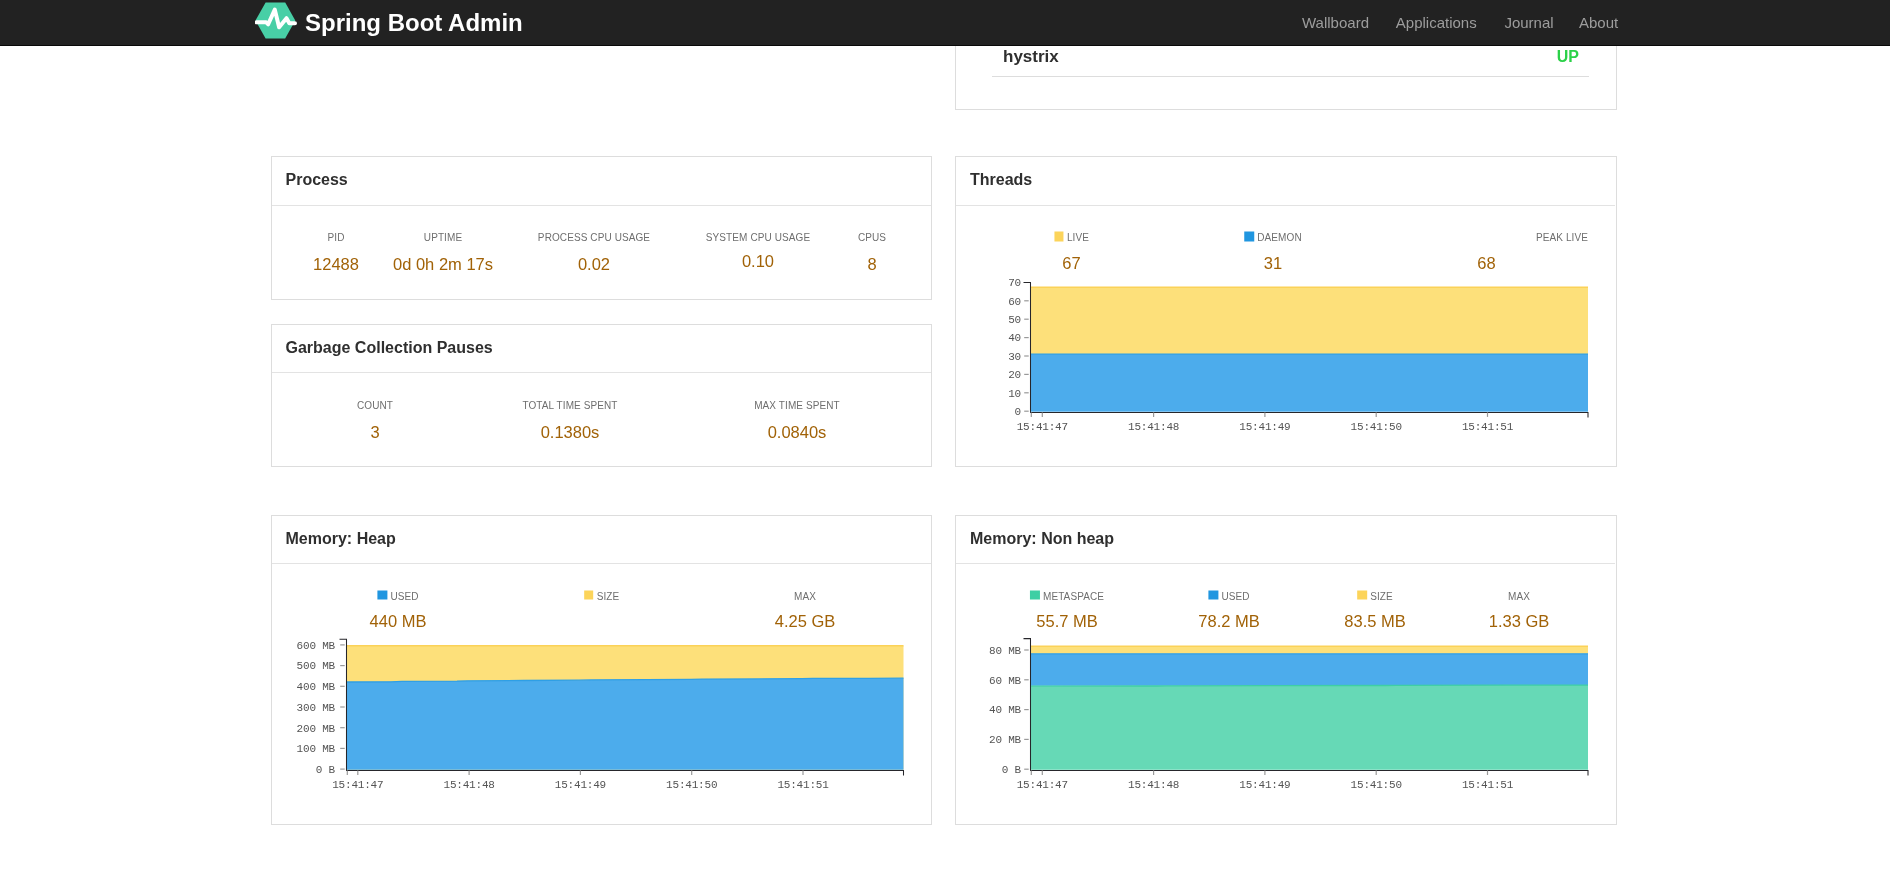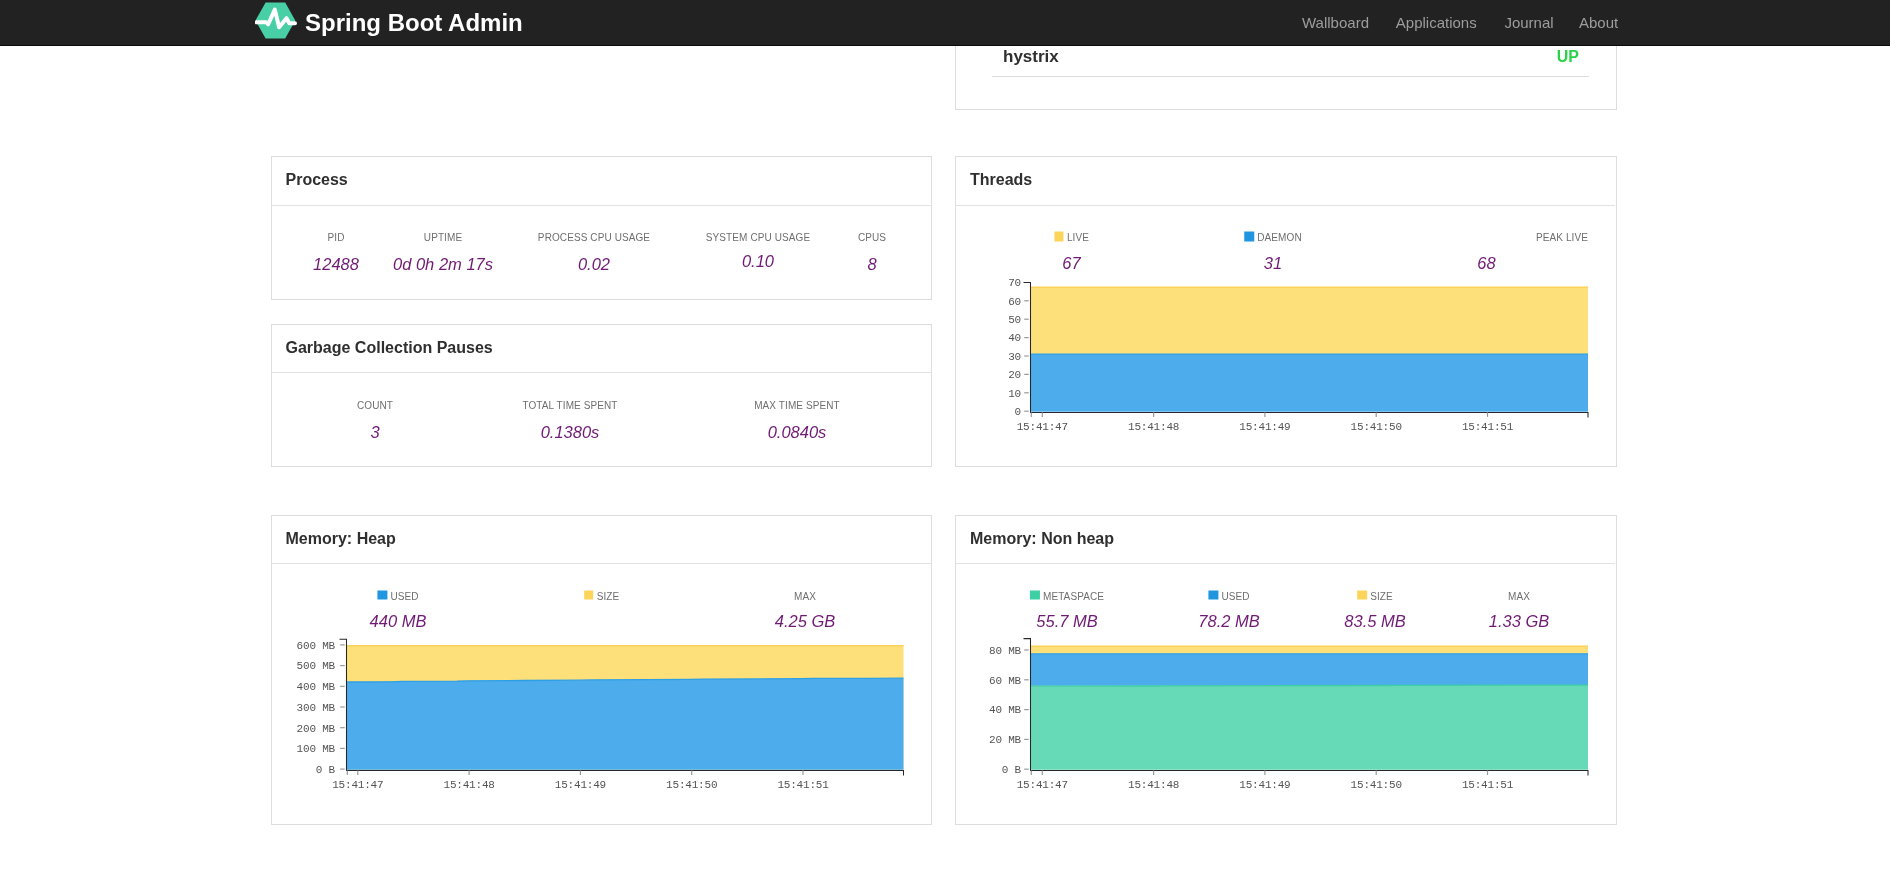--- a/index.html
+++ b/index.html
@@ -1,21 +1,21 @@
 <!DOCTYPE html>
 <html><head><meta charset="utf-8"><title>Spring Boot Admin</title>
 <style>
   html,body{margin:0;padding:0;background:#fff;}
   body{width:1890px;height:892px;position:relative;overflow:hidden;
        font-family:"Liberation Sans",sans-serif;-webkit-font-smoothing:antialiased;}
   .card{position:absolute;background:#fff;border:1px solid #ddd;border-radius:0;}
   .chead{position:absolute;font-size:16px;font-weight:bold;color:#2f2f2f;}
   .cdiv{position:absolute;height:1px;background:#e3e3e3;}
   .lab{position:absolute;transform:translate(-50%,-50%);font-size:10px;color:#6e6e6e;letter-spacing:0.1px;white-space:nowrap;}
-  .val{position:absolute;transform:translate(-50%,-50%);font-size:16.5px;color:#701a75;white-space:nowrap;font-style:italic;}
+  .val{position:absolute;transform:translate(-50%,-50%);font-size:16.5px;color:#a16207;white-space:nowrap;}
   .sq{display:inline-block;width:9.5px;height:9.5px;margin-right:3.5px;vertical-align:-0.5px;}
   .ax{font-family:"Liberation Mono",monospace;font-size:11px;fill:#545454;letter-spacing:-0.2px;}
   .navbar{position:absolute;left:0;top:0;width:1890px;height:45px;background:#222;
           border-bottom:1px solid #090909;z-index:10;}
   .navlink{position:absolute;top:0;line-height:45px;font-size:15px;color:#9d9d9d;}
   svg{position:absolute;}
 </style></head>
 <body>
 
 <div class="card" style="left:955px;top:20px;width:660px;height:88px"></div>

